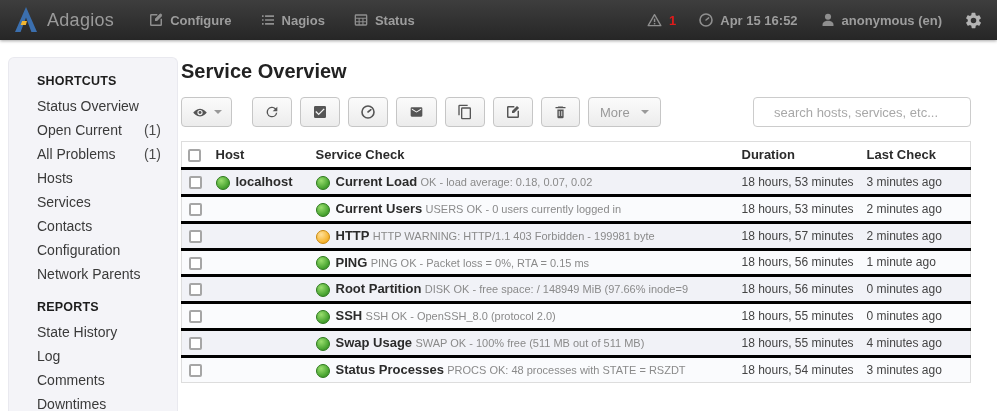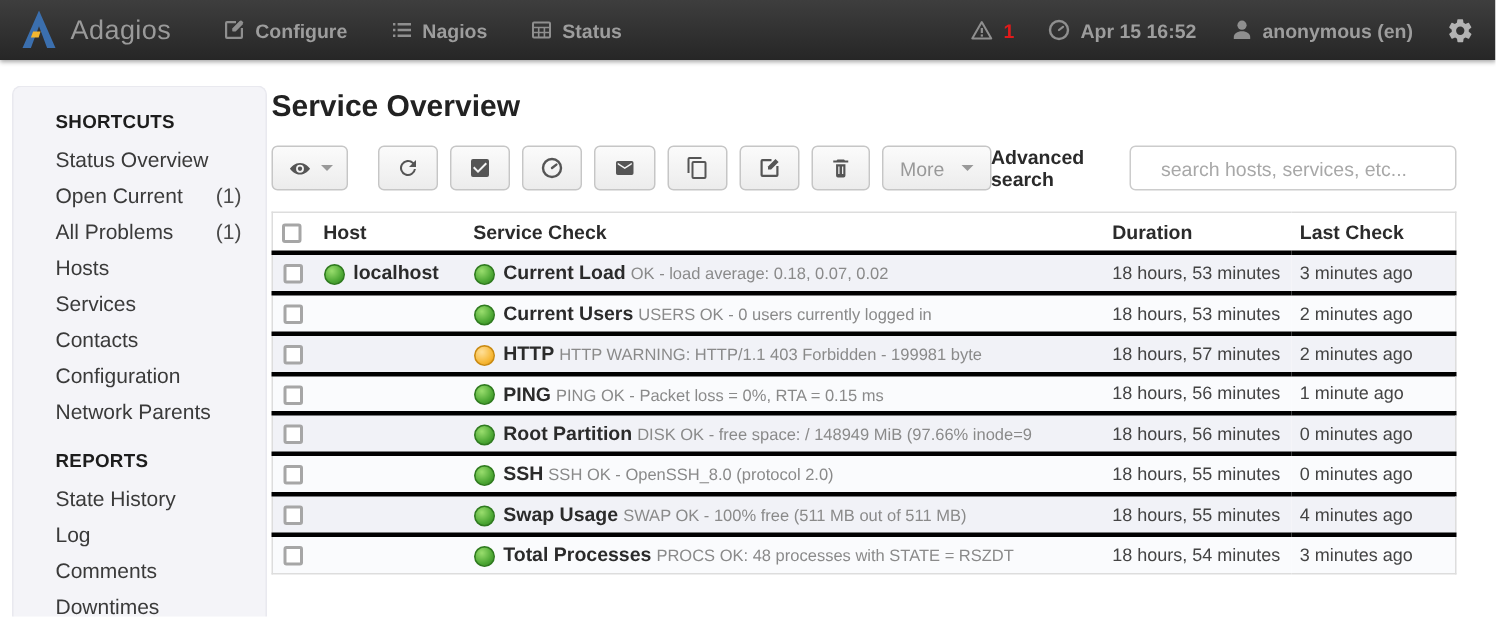--- a/index.html
+++ b/index.html
@@ -239,21 +239,20 @@
         <svg class="ic" width="15" height="16" viewBox="0 0 24 24">
             <path d="M7 20a2 2 0 0 0 2 2h6a2 2 0 0 0 2-2V8H7v12zM16.5 4l-1-1h-7l-1 1H4v2h16V4h-3.5z"></path>
             <path d="M10 10.5v8M14 10.5v8" stroke="#ececec" stroke-width="1.4"></path>
           </svg>
       </span>
       <span class="tbtn more">
         <span>More</span>
         <span class="caret"></span>
       </span>
       <span class="search-group">
-        <span class="adv-label">Advanced search</span>
         <input class="search-input" type="text" placeholder="search hosts, services, etc..." style="">
       </span>
     </div>
 
     <table class="svc">
       <thead>
         <tr>
           <th class="c-check"><span class="cb"></span></th>
           <th class="c-host">Host</th>
           <th>Service Check</th>
@@ -307,21 +306,21 @@
         <tr class="odd">
           <td class="c-check"><span class="cb"></span></td>
           <td class="c-host"></td>
           <td><span class="dot ok"></span><span class="svc-name">Swap Usage</span> <span class="svc-detail">SWAP OK - 100% free (511 MB out of 511 MB)</span></td>
           <td class="c-dur">18 hours, 55 minutes</td>
           <td class="c-last">4 minutes ago</td>
         </tr>
         <tr class="even">
           <td class="c-check"><span class="cb"></span></td>
           <td class="c-host"></td>
-          <td><span class="dot ok"></span><span class="svc-name">Total Processes</span> <span class="svc-detail">PROCS OK: 48 processes with STATE = RSZDT</span></td>
+          <td><span class="dot ok"></span><span class="svc-name">Status Processes</span> <span class="svc-detail">PROCS OK: 48 processes with STATE = RSZDT</span></td>
           <td class="c-dur">18 hours, 54 minutes</td>
           <td class="c-last">3 minutes ago</td>
         </tr>
       </tbody>
     </table>
 
   </div>
 
 </div>
 

